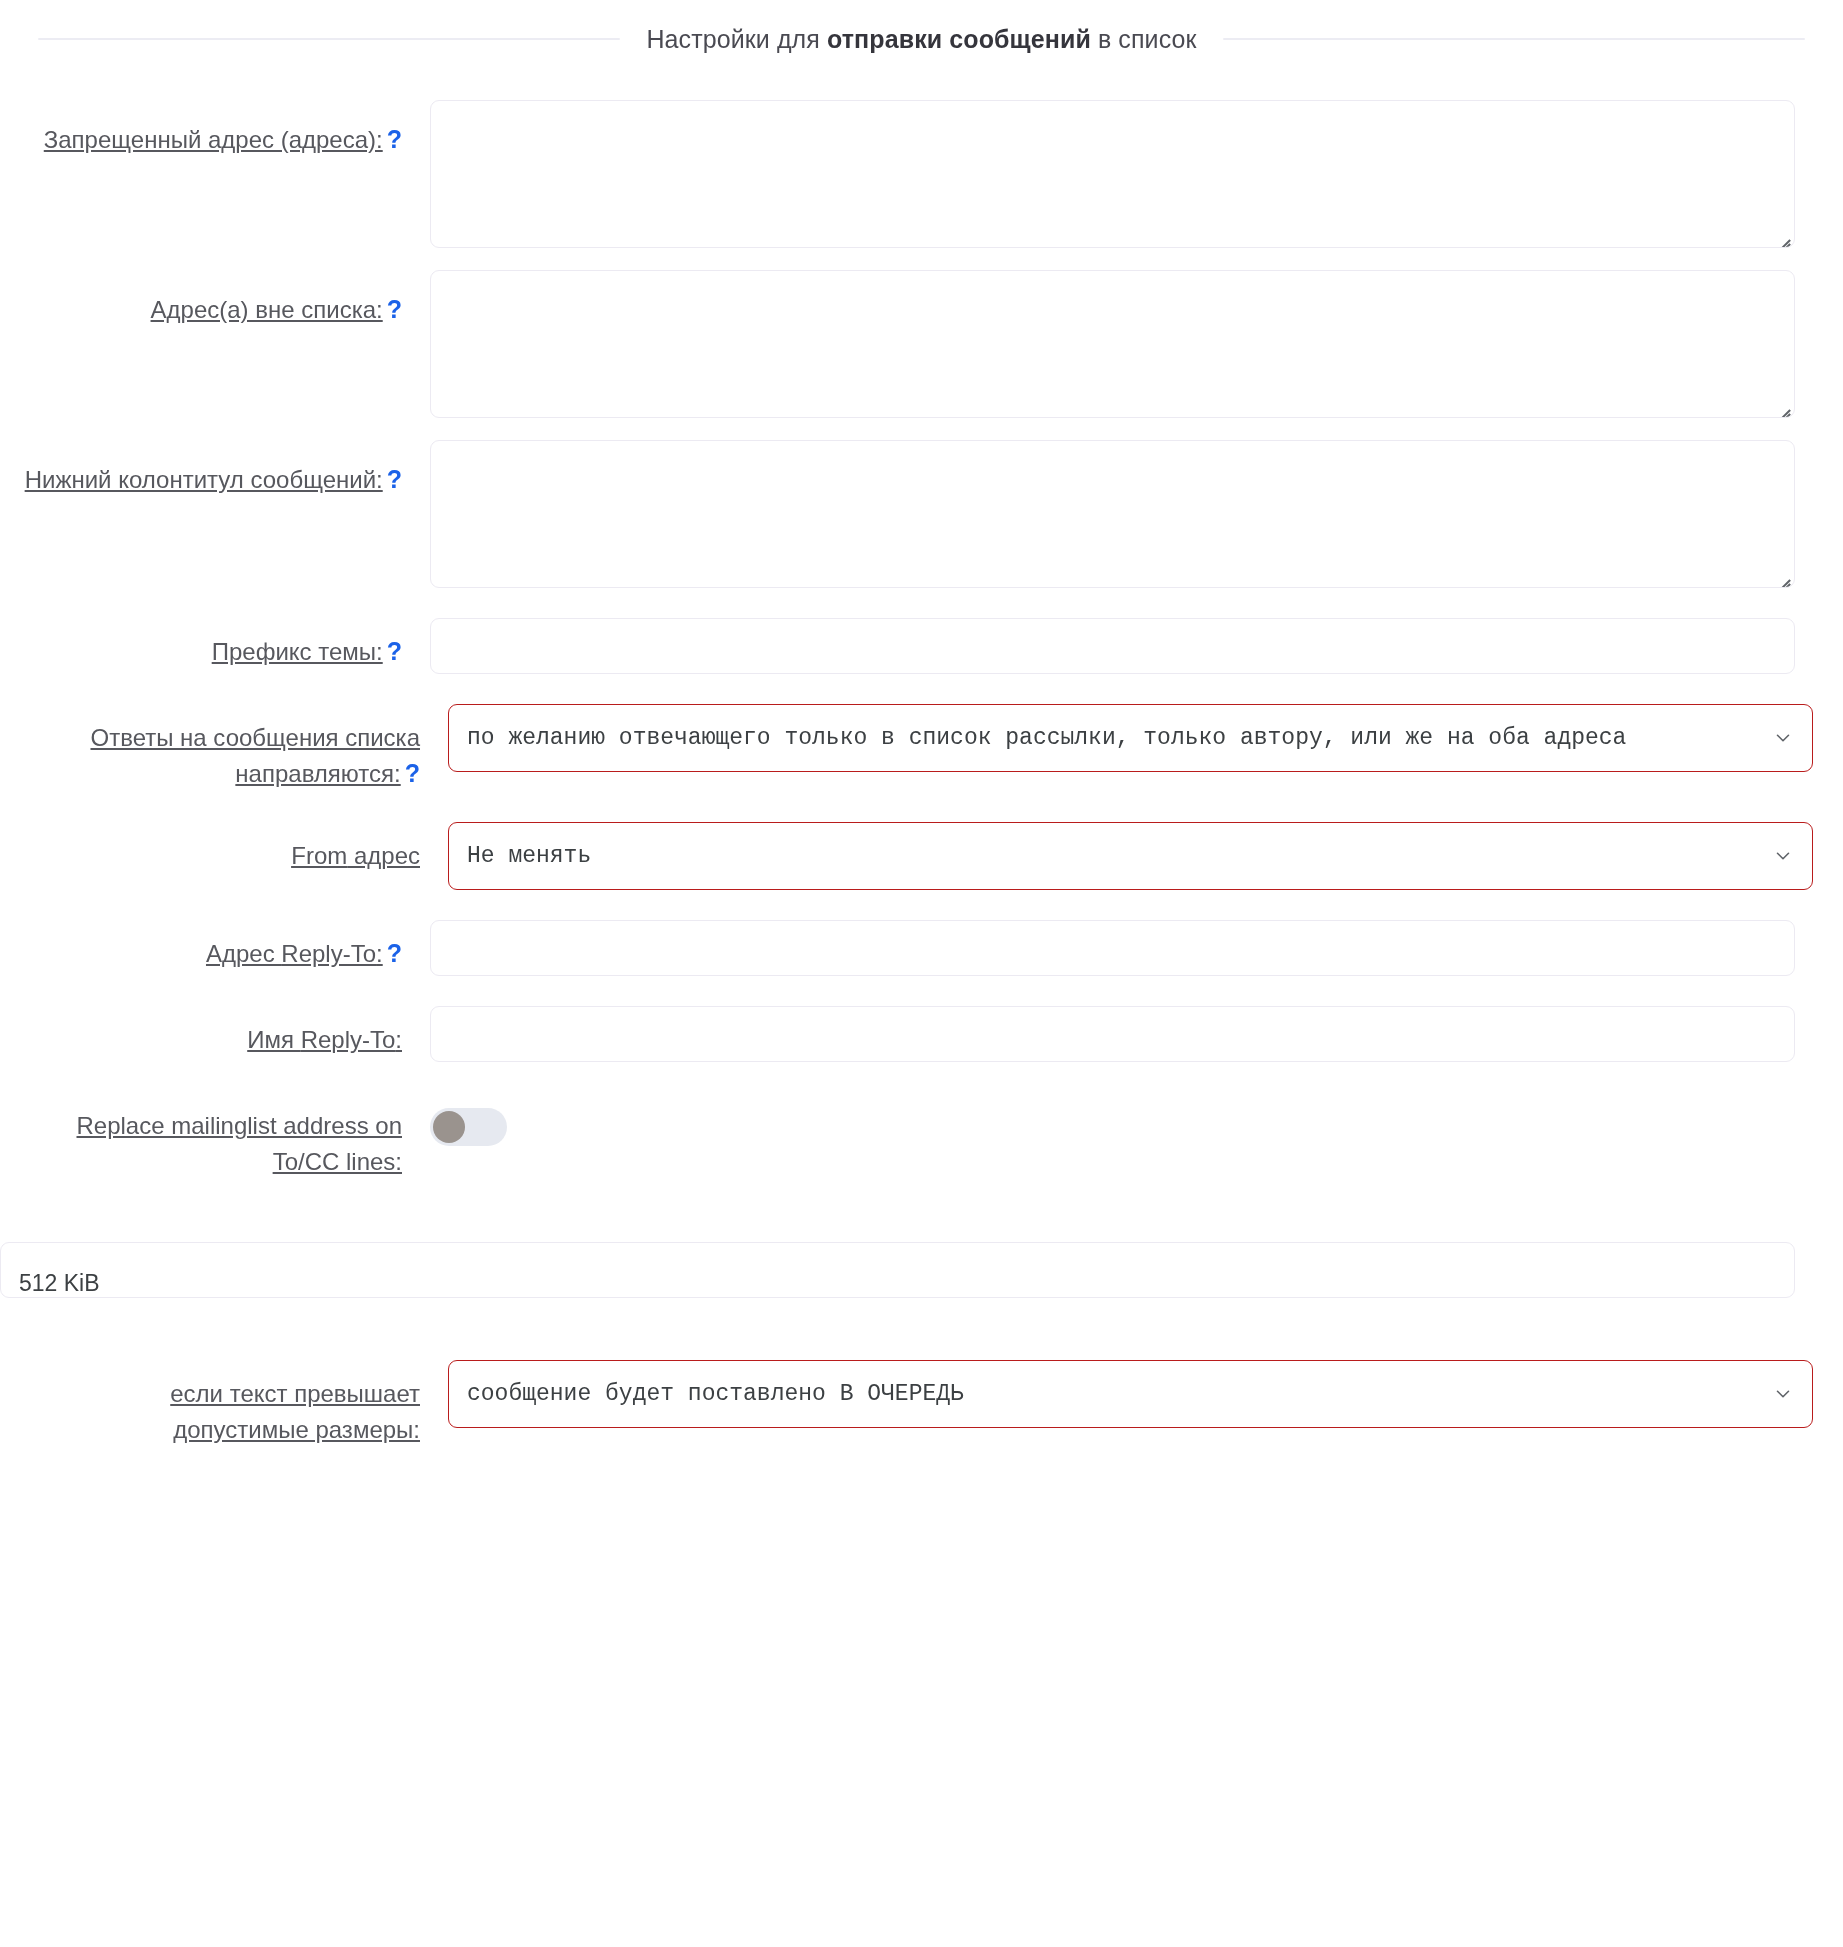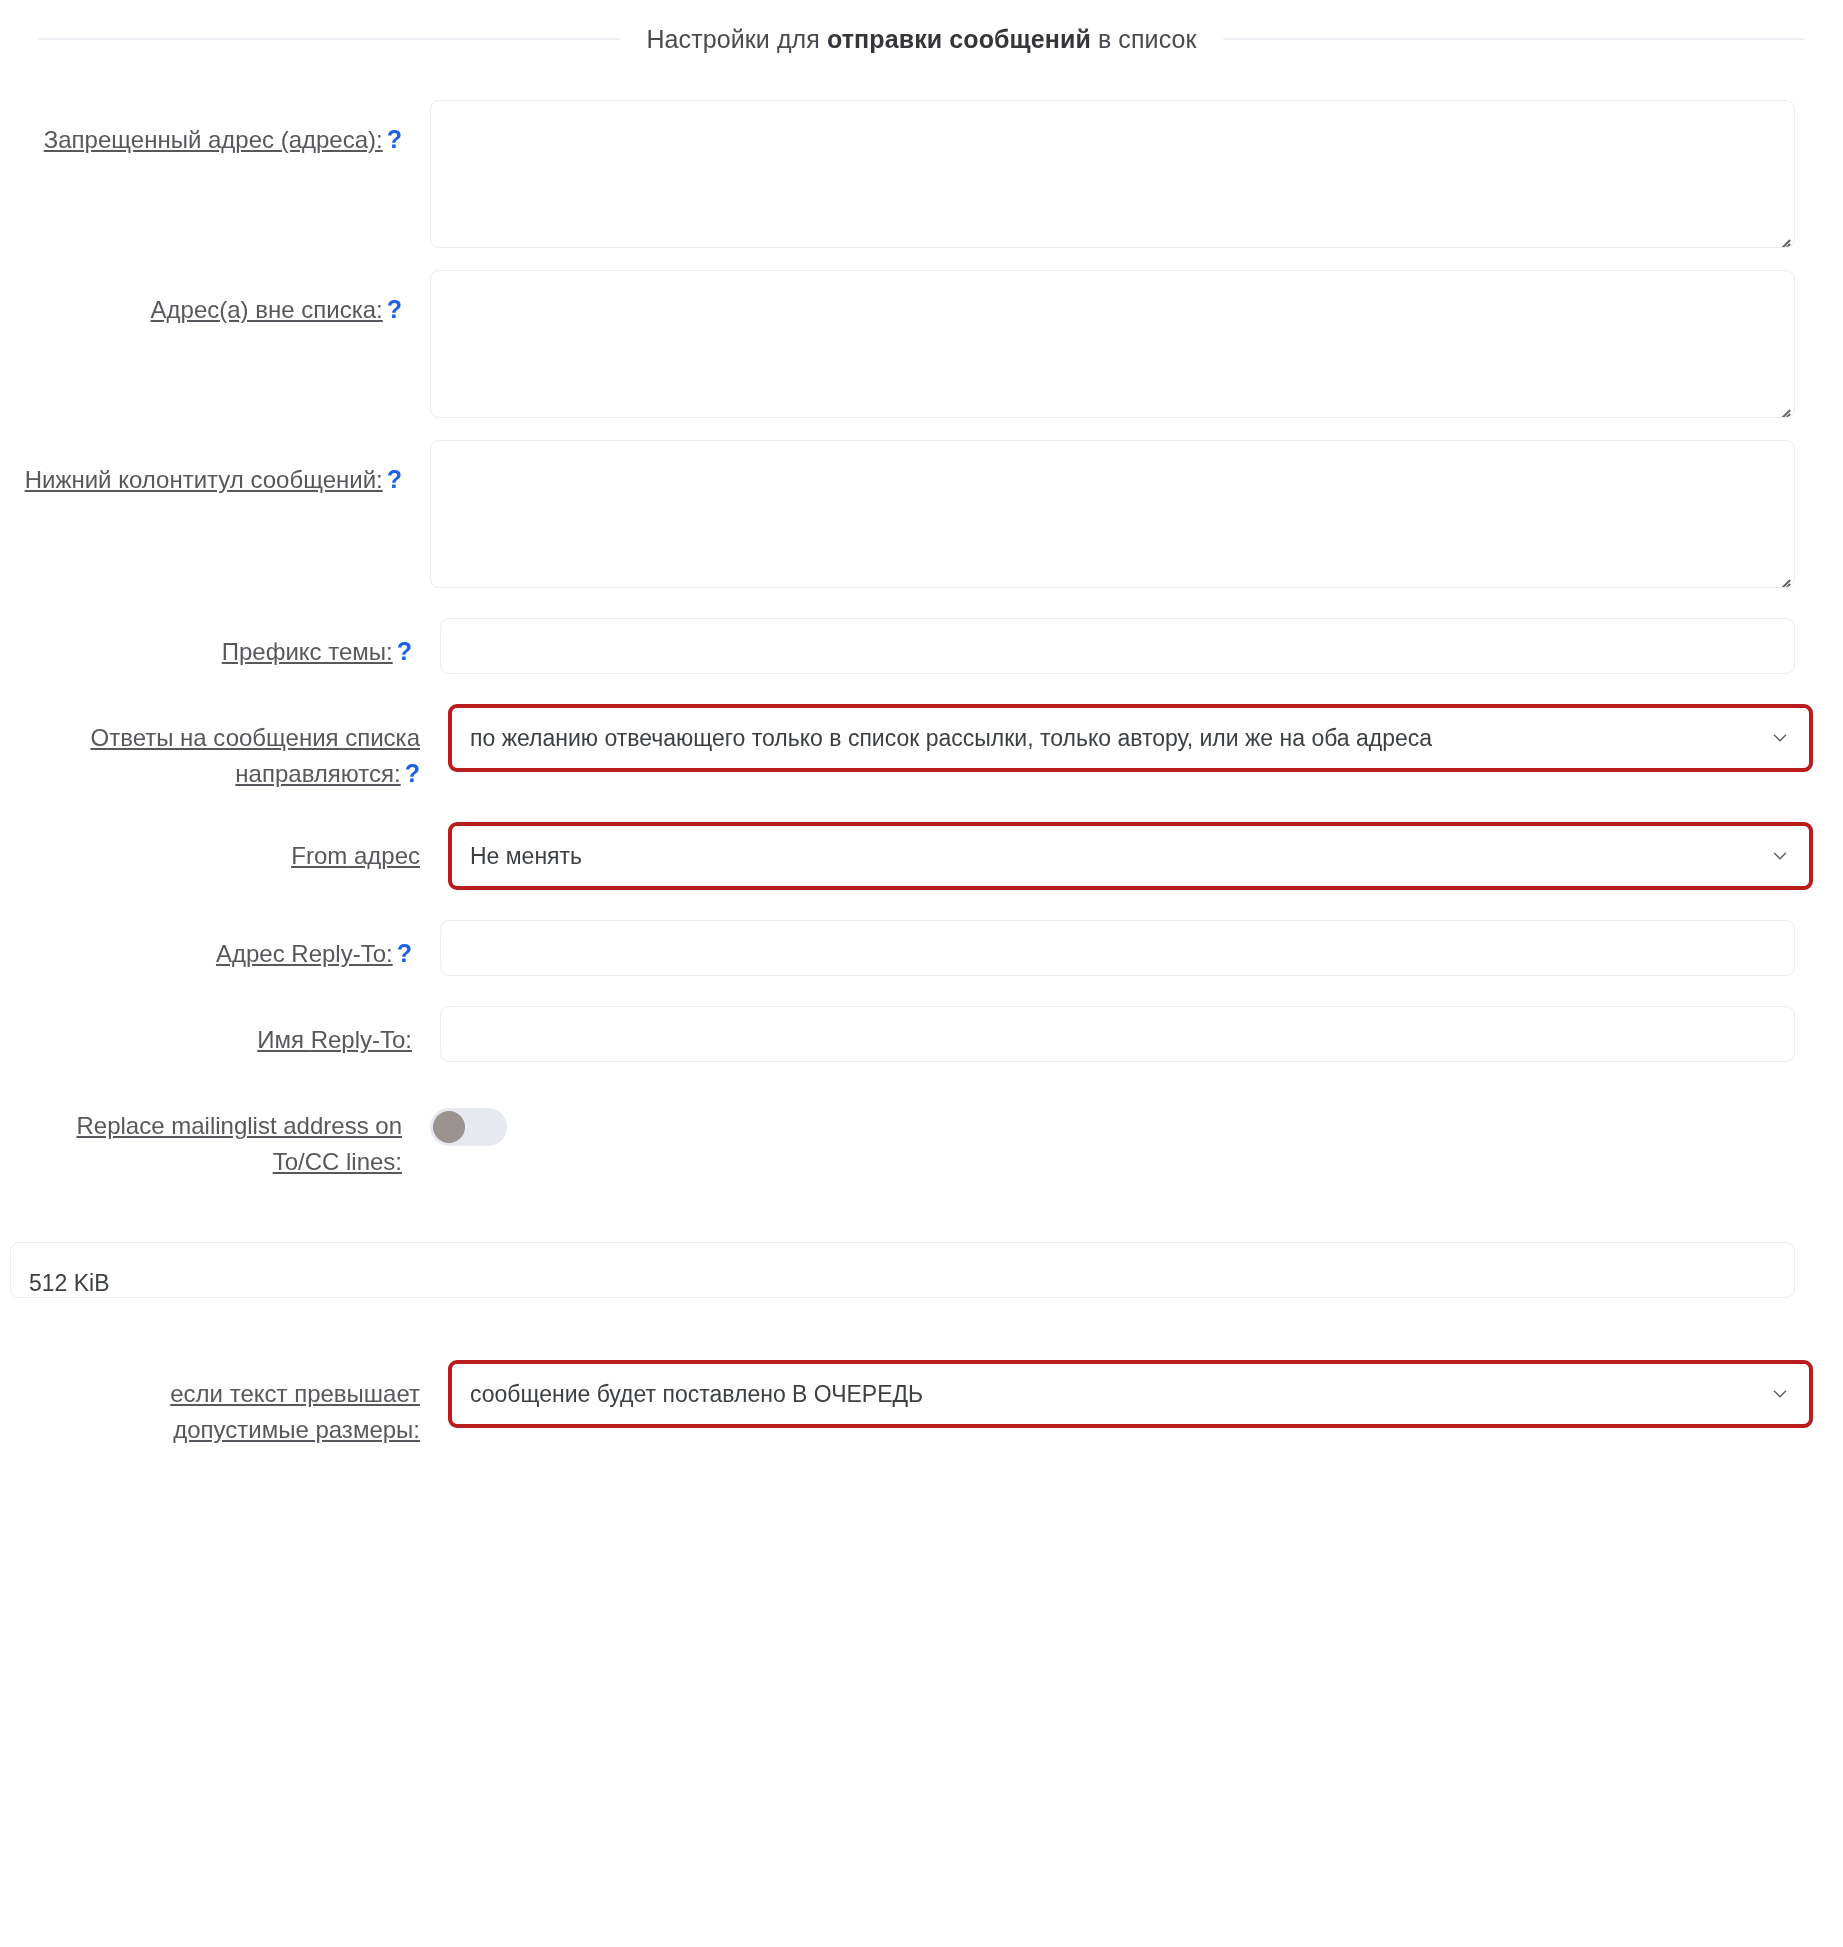--- a/index.html
+++ b/index.html
@@ -127,30 +127,31 @@
     display: flex;
     align-items: flex-end;
     padding: 0 18px;
     font-size: 23px;
     color: #3c4043;
   }
 
   .select-box {
     width: 100%;
     height: 68px;
-    border: 4px solid #b91c1c;
+    border: 1px solid #b91c1c;
     border-radius: 9px;
     background: #ffffff;
     display: flex;
     align-items: center;
     justify-content: space-between;
     padding: 0 18px 0 18px;
     font-size: 23px;
     color: #3c4043;
     cursor: pointer;
+    font-family: Liberation Mono, monospace;
   }
   .select-value {
     overflow: hidden;
     white-space: nowrap;
     text-overflow: ellipsis;
   }
   .chevron {
     flex: 0 0 auto;
     margin-left: 16px;
     display: inline-flex;
@@ -181,21 +182,21 @@
   .toggle.on .knob {
     left: auto;
     right: 3px;
     background: #2c6ce8;
   }
 
   
   .r-textarea  { margin-top: 22px; }
   .r-textarea .row-label { padding-top: 22px; }
 
-  .r-input     { margin-top: 30px; padding-left: 10px; }
+  .r-input     { margin-top: 30px; }
   .r-input .row-label { padding-top: 16px; }
 
   .r-select    { margin-top: 30px; margin-left: 18px; }
   .r-select .row-label { padding-top: 16px; }
 
   .r-toggle    { margin-top: 46px; }
   .r-toggle .row-label { padding-top: 0px; }
 </style>
 </head>
 <body>

